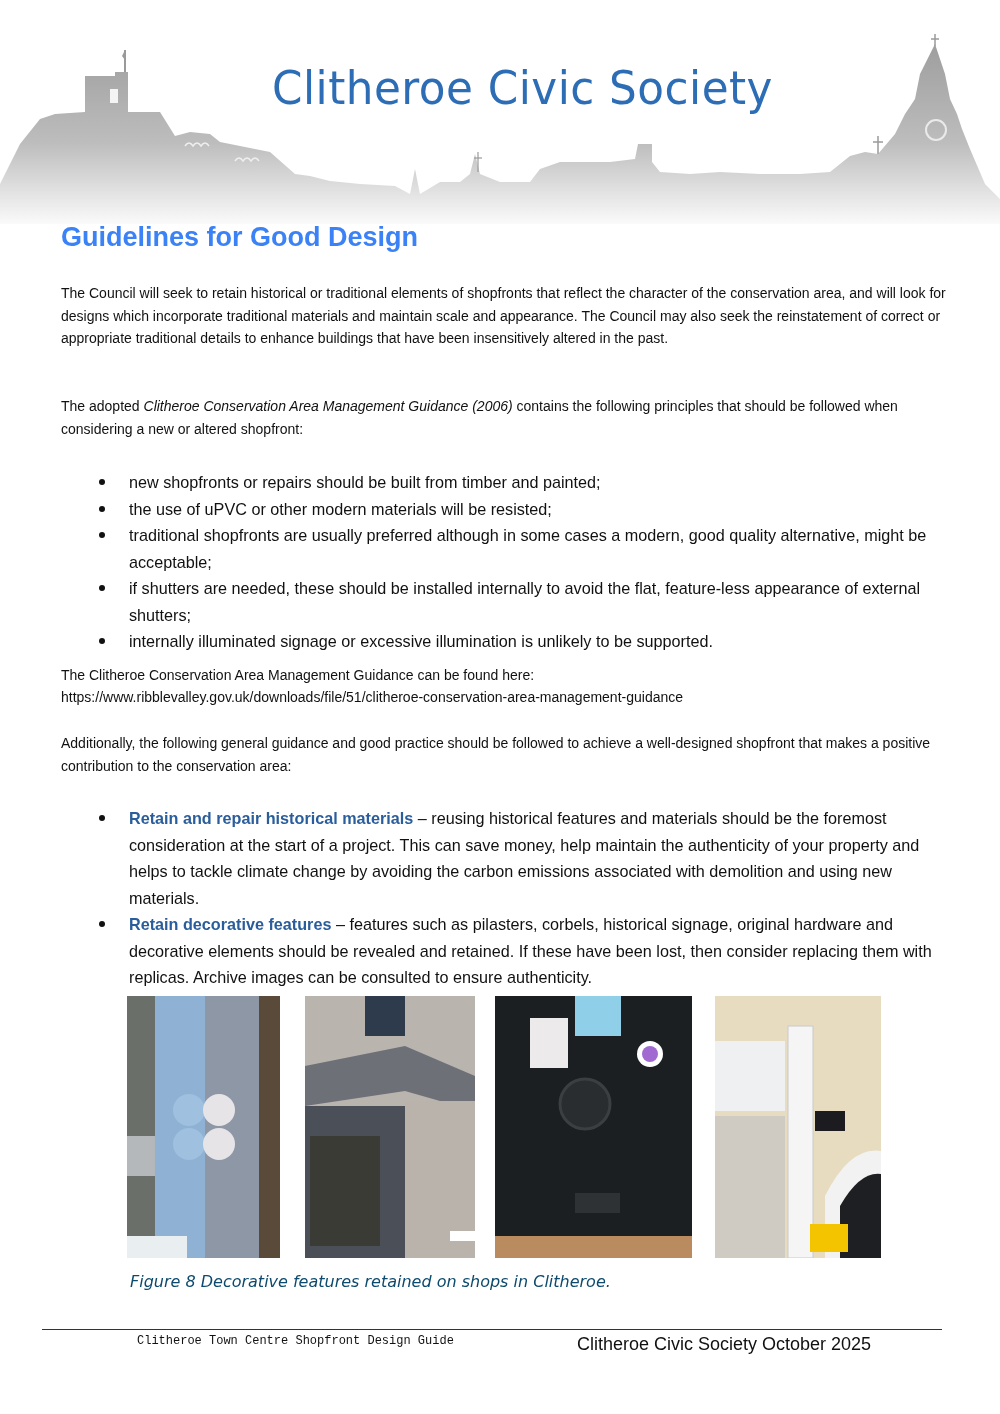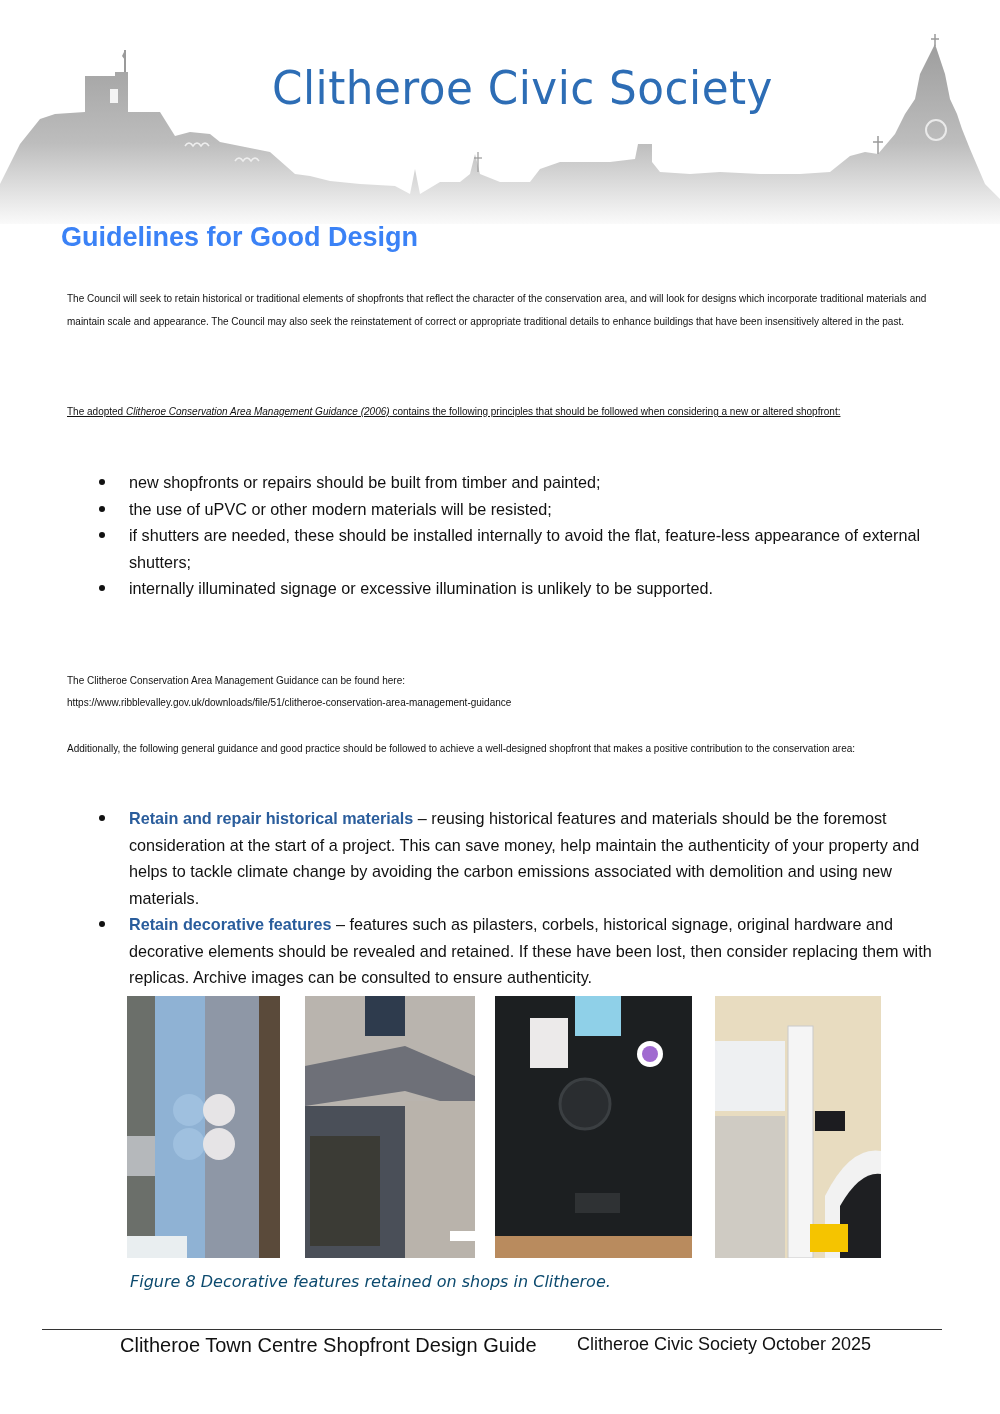--- a/index.html
+++ b/index.html
@@ -5,32 +5,32 @@
   html, body { margin: 0; padding: 0; background: #ffffff; }
   body { width: 1000px; height: 1414px; position: relative; overflow: hidden;
          font-family: "Liberation Sans", sans-serif; color: #111; }
   .banner { position: absolute; left: 0; top: 0; width: 1000px; height: 205px; margin-top: 24px; }
   .banner svg { position: absolute; left: 0; top: 0; }
   .banner-title { position: absolute; left: 272px; top: 36px; font-family: "DejaVu Sans", sans-serif;
                   font-size: 47px; color: #2d6db5; letter-spacing: 0.5px; white-space: nowrap;
                   transform: scaleX(0.93); transform-origin: left top; }
   .page-title { position: absolute; left: 61px; top: 222px; font-size: 27px; font-weight: bold;
                 color: #3b82f6; margin: 0; white-space: nowrap; }
-  .para { position: absolute; left: 61px; width: 890px; font-size: 10px; line-height: 22.5px; margin: 6px; }
+  .para { position: absolute; left: 61px; width: 890px; font-size: 14px; line-height: 22.5px; margin: 0; }
   .para em { font-style: italic; }
   ul.bullets { position: absolute; left: 61px; width: 880px; margin: 8px; padding: 0; list-style: none;
                font-size: 16.2px; line-height: 26.5px; }
   ul.bullets li { position: relative; padding-left: 60px; }
   ul.bullets li .dot { position: absolute; left: 30px; top: 10px; width: 6px; height: 6px; border-radius: 50%; background: #111; }
   .kw { color: #2a5d9c; font-weight: bold; }
   .photo { position: absolute; top: 996px; height: 262px; overflow: hidden; }
   .caption { position: absolute; left: 130px; top: 1272px; font-size: 16px; font-style: italic; color: #0c4a6e;
              font-family: "DejaVu Sans", sans-serif; }
   .footer-rule { position: absolute; left: 42px; top: 1329px; width: 900px; height: 0; border-top: 1.5px solid #333; }
-  .footer-left { position: absolute; left: 120px; top: 1334px; font-size: 20px; }
+  .footer-left { position: absolute; left: 137px; top: 1334px; font-size: 12px; font-family: Liberation Mono, monospace; }
   .footer-right { position: absolute; left: 577px; top: 1334px; font-size: 18px; }
 </style>
 </head>
 <body>
 
 <div class="banner">
   <svg width="1000" height="205" viewBox="0 0 1000 205">
     <defs>
       <linearGradient id="fade" x1="0" y1="0" x2="0" y2="1">
         <stop offset="0" stop-color="#9e9e9e"></stop>
@@ -58,25 +58,26 @@
     <path d="M185,122 q4,-6 8,0 q4,-6 8,0 q4,-6 8,0" fill="none" stroke="#eeeeee" stroke-width="1.5"></path>
     <path d="M235,137 q4,-6 8,0 q4,-6 8,0 q4,-6 8,0" fill="none" stroke="#eeeeee" stroke-width="1.5"></path>
   </svg>
   <div class="banner-title">Clitheroe Civic Society</div>
 </div>
 
 <h1 class="page-title">Guidelines for Good Design</h1>
 
 <p class="para" style="top:282px;">The Council will seek to retain historical or traditional elements of shopfronts that reflect the character of the conservation area, and will look for designs which incorporate traditional materials and maintain scale and appearance. The Council may also seek the reinstatement of correct or appropriate traditional details to enhance buildings that have been insensitively altered in the past.</p>
 
-<p class="para" style="top:395px;text-decoration:underline;"><span>The adopted </span><em>Clitheroe Conservation Area Management Guidance (2006)</em><span> contains the following principles that should be followed when considering a new or altered shopfront:</span></p>
+<p class="para" style="top:395px;"><span>The adopted </span><em>Clitheroe Conservation Area Management Guidance (2006)</em><span> contains the following principles that should be followed when considering a new or altered shopfront:</span></p>
 
 <ul class="bullets" style="top:461px;">
   <li><span class="dot"></span><span>new shopfronts or repairs should be built from timber and painted;</span></li>
   <li><span class="dot"></span><span>the use of uPVC or other modern materials will be resisted;</span></li>
+  <li><span class="dot"></span><span>traditional shopfronts are usually preferred although in some cases a modern, good quality alternative, might be acceptable;</span></li>
   <li><span class="dot"></span><span>if shutters are needed, these should be installed internally to avoid the flat, feature-less appearance of external shutters;</span></li>
   <li><span class="dot"></span><span>internally illuminated signage or excessive illumination is unlikely to be supported.</span></li>
 </ul>
 
 <p class="para" style="top:664px;">The Clitheroe Conservation Area Management Guidance can be found here:</p>
 <p class="para" style="top:686px;">https://www.ribblevalley.gov.uk/downloads/file/51/clitheroe-conservation-area-management-guidance</p>
 
 <p class="para" style="top:732px;">Additionally, the following general guidance and good practice should be followed to achieve a well-designed shopfront that makes a positive contribution to the conservation area:</p>
 
 <ul class="bullets" style="top:797px;">

